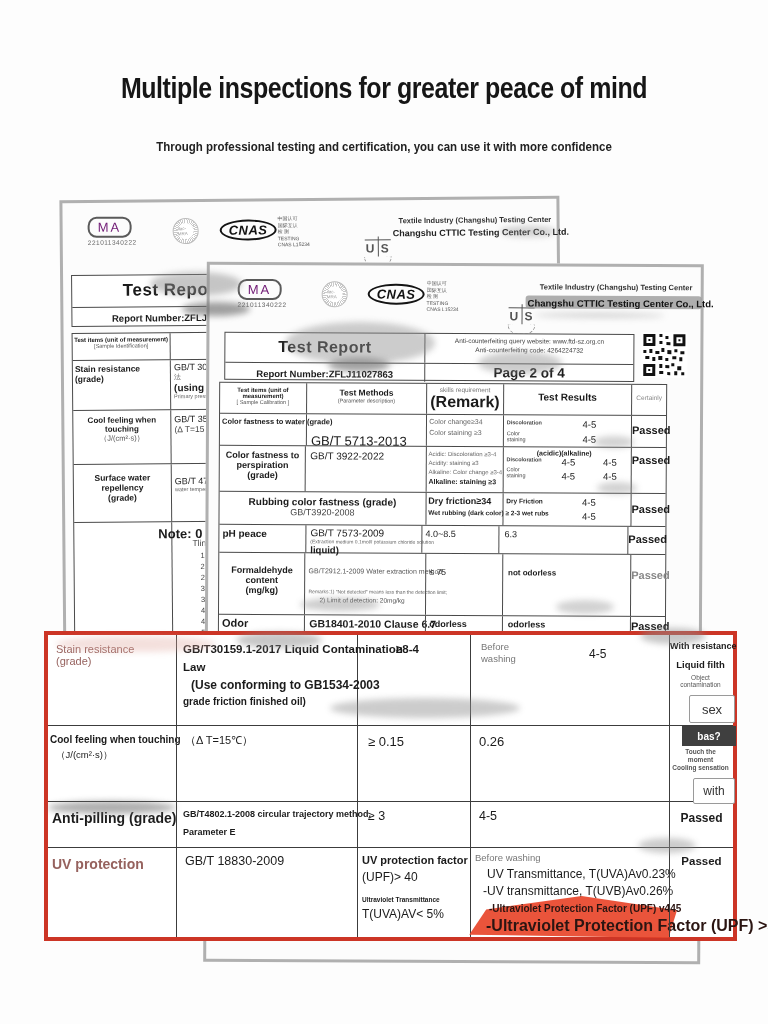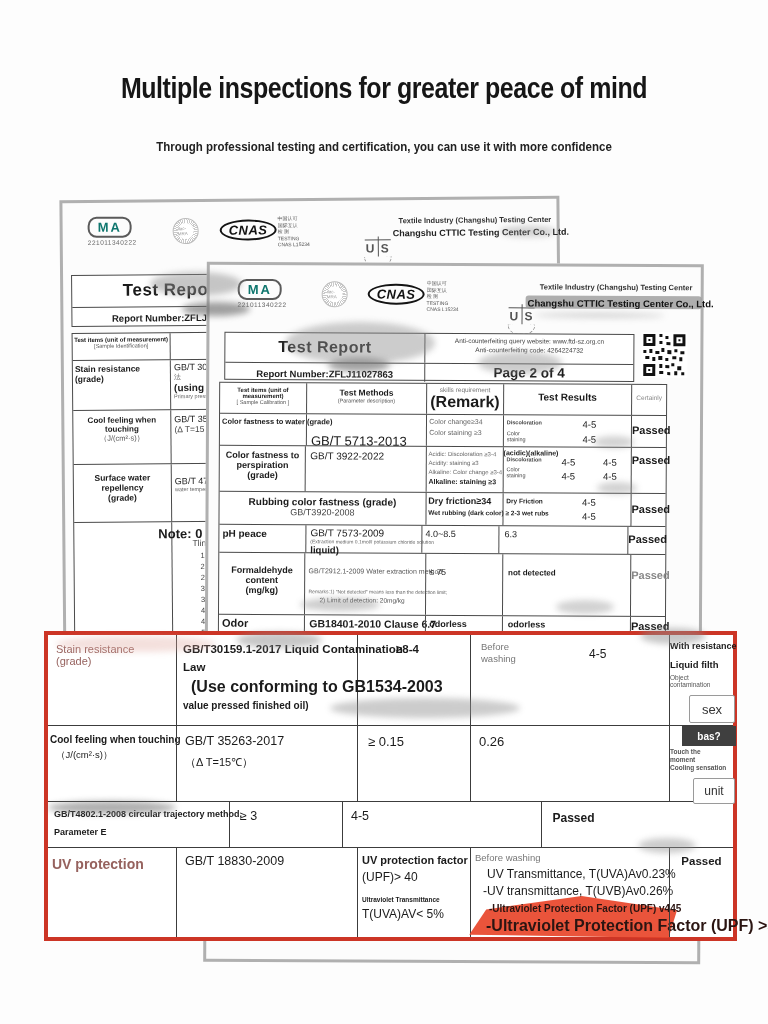--- a/index.html
+++ b/index.html
@@ -1,27 +1,27 @@
 <!DOCTYPE html>
 <html><head>
 <meta charset="utf-8">
 <style>
   *{box-sizing:border-box;margin:0;padding:0}
   html,body{width:768px;height:1024px}
   body{position:relative;background:#fdfdfd;font-family:"Liberation Sans",sans-serif;color:#1b1b1b;overflow:hidden}
   .abs{position:absolute}
   .b{font-weight:700}
   .ctr{text-align:center}
-  .rt{text-align:left}
+  .rt{text-align:center}
   .nw{white-space:nowrap}
   .doc{position:absolute;background:#fcfcfc;border:3px solid #b0b0b0}
   .smudge{position:absolute;background:#8f8f8f;border-radius:50%;filter:blur(3px);opacity:.5;pointer-events:none;z-index:3}
   .bar{position:absolute;background:#9a9a9a;opacity:.8;pointer-events:none}
   
-  .cma{border:2px solid #5a5a5a;border-radius:9px;padding:1px 8px;font-weight:700;font-size:13px;letter-spacing:2px;color:#0f766e;display:inline-block}
+  .cma{border:2px solid #5a5a5a;border-radius:9px;padding:1px 8px;font-weight:400;font-size:13px;letter-spacing:2px;color:#701a75;display:inline-block}
   .cma-num{font-size:6.5px;color:#666;letter-spacing:.5px;margin-top:1px}
   .ilac{width:26px;height:26px;border-radius:50%;border:1px solid #bbb;background:repeating-conic-gradient(#c9c9c9 0 5deg,#fff 5deg 10deg);position:relative}
   .ilac .in{position:absolute;left:4px;top:4px;right:4px;bottom:4px;border-radius:50%;background:#fff;font-size:4.5px;color:#999;display:flex;align-items:center;justify-content:center}
   .cnas{border:2.5px solid #141414;border-radius:50%;padding:1px 7px;font-weight:700;font-style:italic;font-size:13px;color:#111;display:inline-block;letter-spacing:.5px}
   .cnas-side{font-size:5px;line-height:6.5px;color:#555;white-space:pre-line}
   .uts{width:30px;height:32px;position:relative;color:#555}
   .uts .t{position:absolute;left:2px;right:2px;top:3px;border-top:1.5px solid #555}
   .uts .u{position:absolute;left:3px;top:5px;font-weight:700;font-size:12px}
   .uts .s{position:absolute;right:4px;top:5px;font-weight:700;font-size:12px}
   .uts .m{position:absolute;left:50%;top:0;height:20px;border-left:1.5px solid #555}
@@ -382,21 +382,21 @@
       </div>
       <div class="cell" style="width:121px">
         <div class="nw" style="font-size:7px;color:#555;padding:14px 3px 0">GB/T2912.1-2009 Water extraction method</div>
         <div class="nw" style="font-size:5px;color:#666;padding:14px 3px 0">Remarks:1) "Not detected" means less than the detection limit;</div>
         <div class="nw" style="font-size:6.5px;color:#555;padding:2px 3px 0 14px">2) Limit of detection: 20mg/kg</div>
       </div>
       <div class="cell" style="width:77px">
           <div style="font-size:8.5px;padding:13px 3px 0">≤ 75</div>
         </div>
       <div class="cell" style="width:129px">
-          <div class="b" style="font-size:8px;padding:14px 5px 0">not detected</div>
+          <div class="b" style="font-size:8px;padding:14px 5px 0">not odorless</div>
         </div>
       <div class="cell ctr" style="width:35px">
           <div class="passed" style="padding-top:14px;color:#888">Passed</div>
         </div>
     </div>
 
     <div class="trow" style="height:20px">
       <div class="cell" style="width:86px">
           <div class="b" style="font-size:11px;padding:2px 3px">Odor</div>
         </div>
@@ -430,22 +430,22 @@
 
 <div class="red-box">
 
   <div class="rrow" style="height:90px">
     <div class="rc" style="width:128px">
       <div class="muted-red" style="font-size:11px;padding:8px 4px 0 8px">Stain resistance (grade)</div>
     </div>
     <div class="rc" style="width:181px;z-index:1">
       <div class="b nw" style="font-size:11.5px;padding:8px 0 0 6px">GB/T30159.1-2017 Liquid Contamination</div>
       <div class="b" style="font-size:11.5px;padding:6px 0 0 6px">Law</div>
-      <div class="b nw" style="font-size:16px;padding:5px 0 0 14px">(Use conforming to GB1534-2003</div>
-      <div class="b nw" style="font-size:10px;padding:4px 0 0 6px">value pressed finished oil)</div>
+      <div class="b nw" style="font-size:12px;padding:5px 0 0 14px">(Use conforming to GB1534-2003</div>
+      <div class="b nw" style="font-size:10px;padding:4px 0 0 6px">grade friction finished oil)</div>
     </div>
     <div class="rc" style="width:113px">
       <div class="b" style="font-size:11.5px;padding:8px 0 0 38px">≥8-4</div>
     </div>
     <div class="rc" style="width:199px">
       <div class="gray" style="font-size:9.5px;padding:6px 0 0 10px;line-height:12px">
         <div>Before</div>
         <div>washing</div>
       </div>
       <div class="abs" style="left:118px;top:12px;font-size:12px">4-5</div>
@@ -458,41 +458,43 @@
       <div class="sbox" style="right:-2px;top:60px;width:46px;height:28px;font-size:13px">sex</div>
     </div>
   </div>
 
   <div class="rrow" style="height:76px">
     <div class="rc" style="width:128px">
       <div class="b nw" style="font-size:10px;padding:8px 0 0 2px">Cool feeling when touching</div>
       <div style="font-size:9.5px;padding:4px 0 0 8px">（J/(cm²·s)）</div>
     </div>
     <div class="rc" style="width:181px">
-      <div style="font-size:12.5px;padding:8px 0 0 8px">GB/T 35263-2017</div>
       <div style="font-size:11px;padding:6px 0 0 8px">（Δ T=15℃）</div>
     </div>
     <div class="rc" style="width:113px">
       <div style="font-size:13px;padding:8px 0 0 10px">≥ 0.15</div>
     </div>
     <div class="rc" style="width:199px">
       <div style="font-size:13px;padding:8px 0 0 8px">0.26</div>
     </div>
     <div class="rc" style="width:64px">
       <div class="dark-box" style="right:-3px;top:0;width:54px;height:20px;font-size:10px">bas?</div>
       <div class="rt" style="font-size:6.5px;color:#555;padding:22px 2px 0 0;line-height:8px">
         <div class="b">Touch the</div>
         <div class="b">moment</div>
         <div class="b nw">Cooling sensation</div>
       </div>
-      <div class="sbox" style="right:-2px;top:52px;width:42px;height:26px;font-size:12px">unit</div>
+      <div class="sbox" style="right:-2px;top:52px;width:42px;height:26px;font-size:12px">with</div>
     </div>
   </div>
 
   <div class="rrow" style="height:46px">
+    <div class="rc" style="width:128px">
+      <div class="b nw" style="font-size:14px;padding:8px 0 0 4px">Anti-pilling (grade)</div>
+    </div>
     <div class="rc" style="width:181px;z-index:1">
       <div class="b nw" style="font-size:9px;padding:7px 0 0 6px">GB/T4802.1-2008 circular trajectory method,</div>
       <div class="b" style="font-size:9px;padding:8px 0 0 6px">Parameter E</div>
     </div>
     <div class="rc" style="width:113px">
       <div style="font-size:12.5px;padding:7px 0 0 10px">≥ 3</div>
     </div>
     <div class="rc" style="width:199px">
       <div style="font-size:12.5px;padding:7px 0 0 8px">4-5</div>
     </div>

